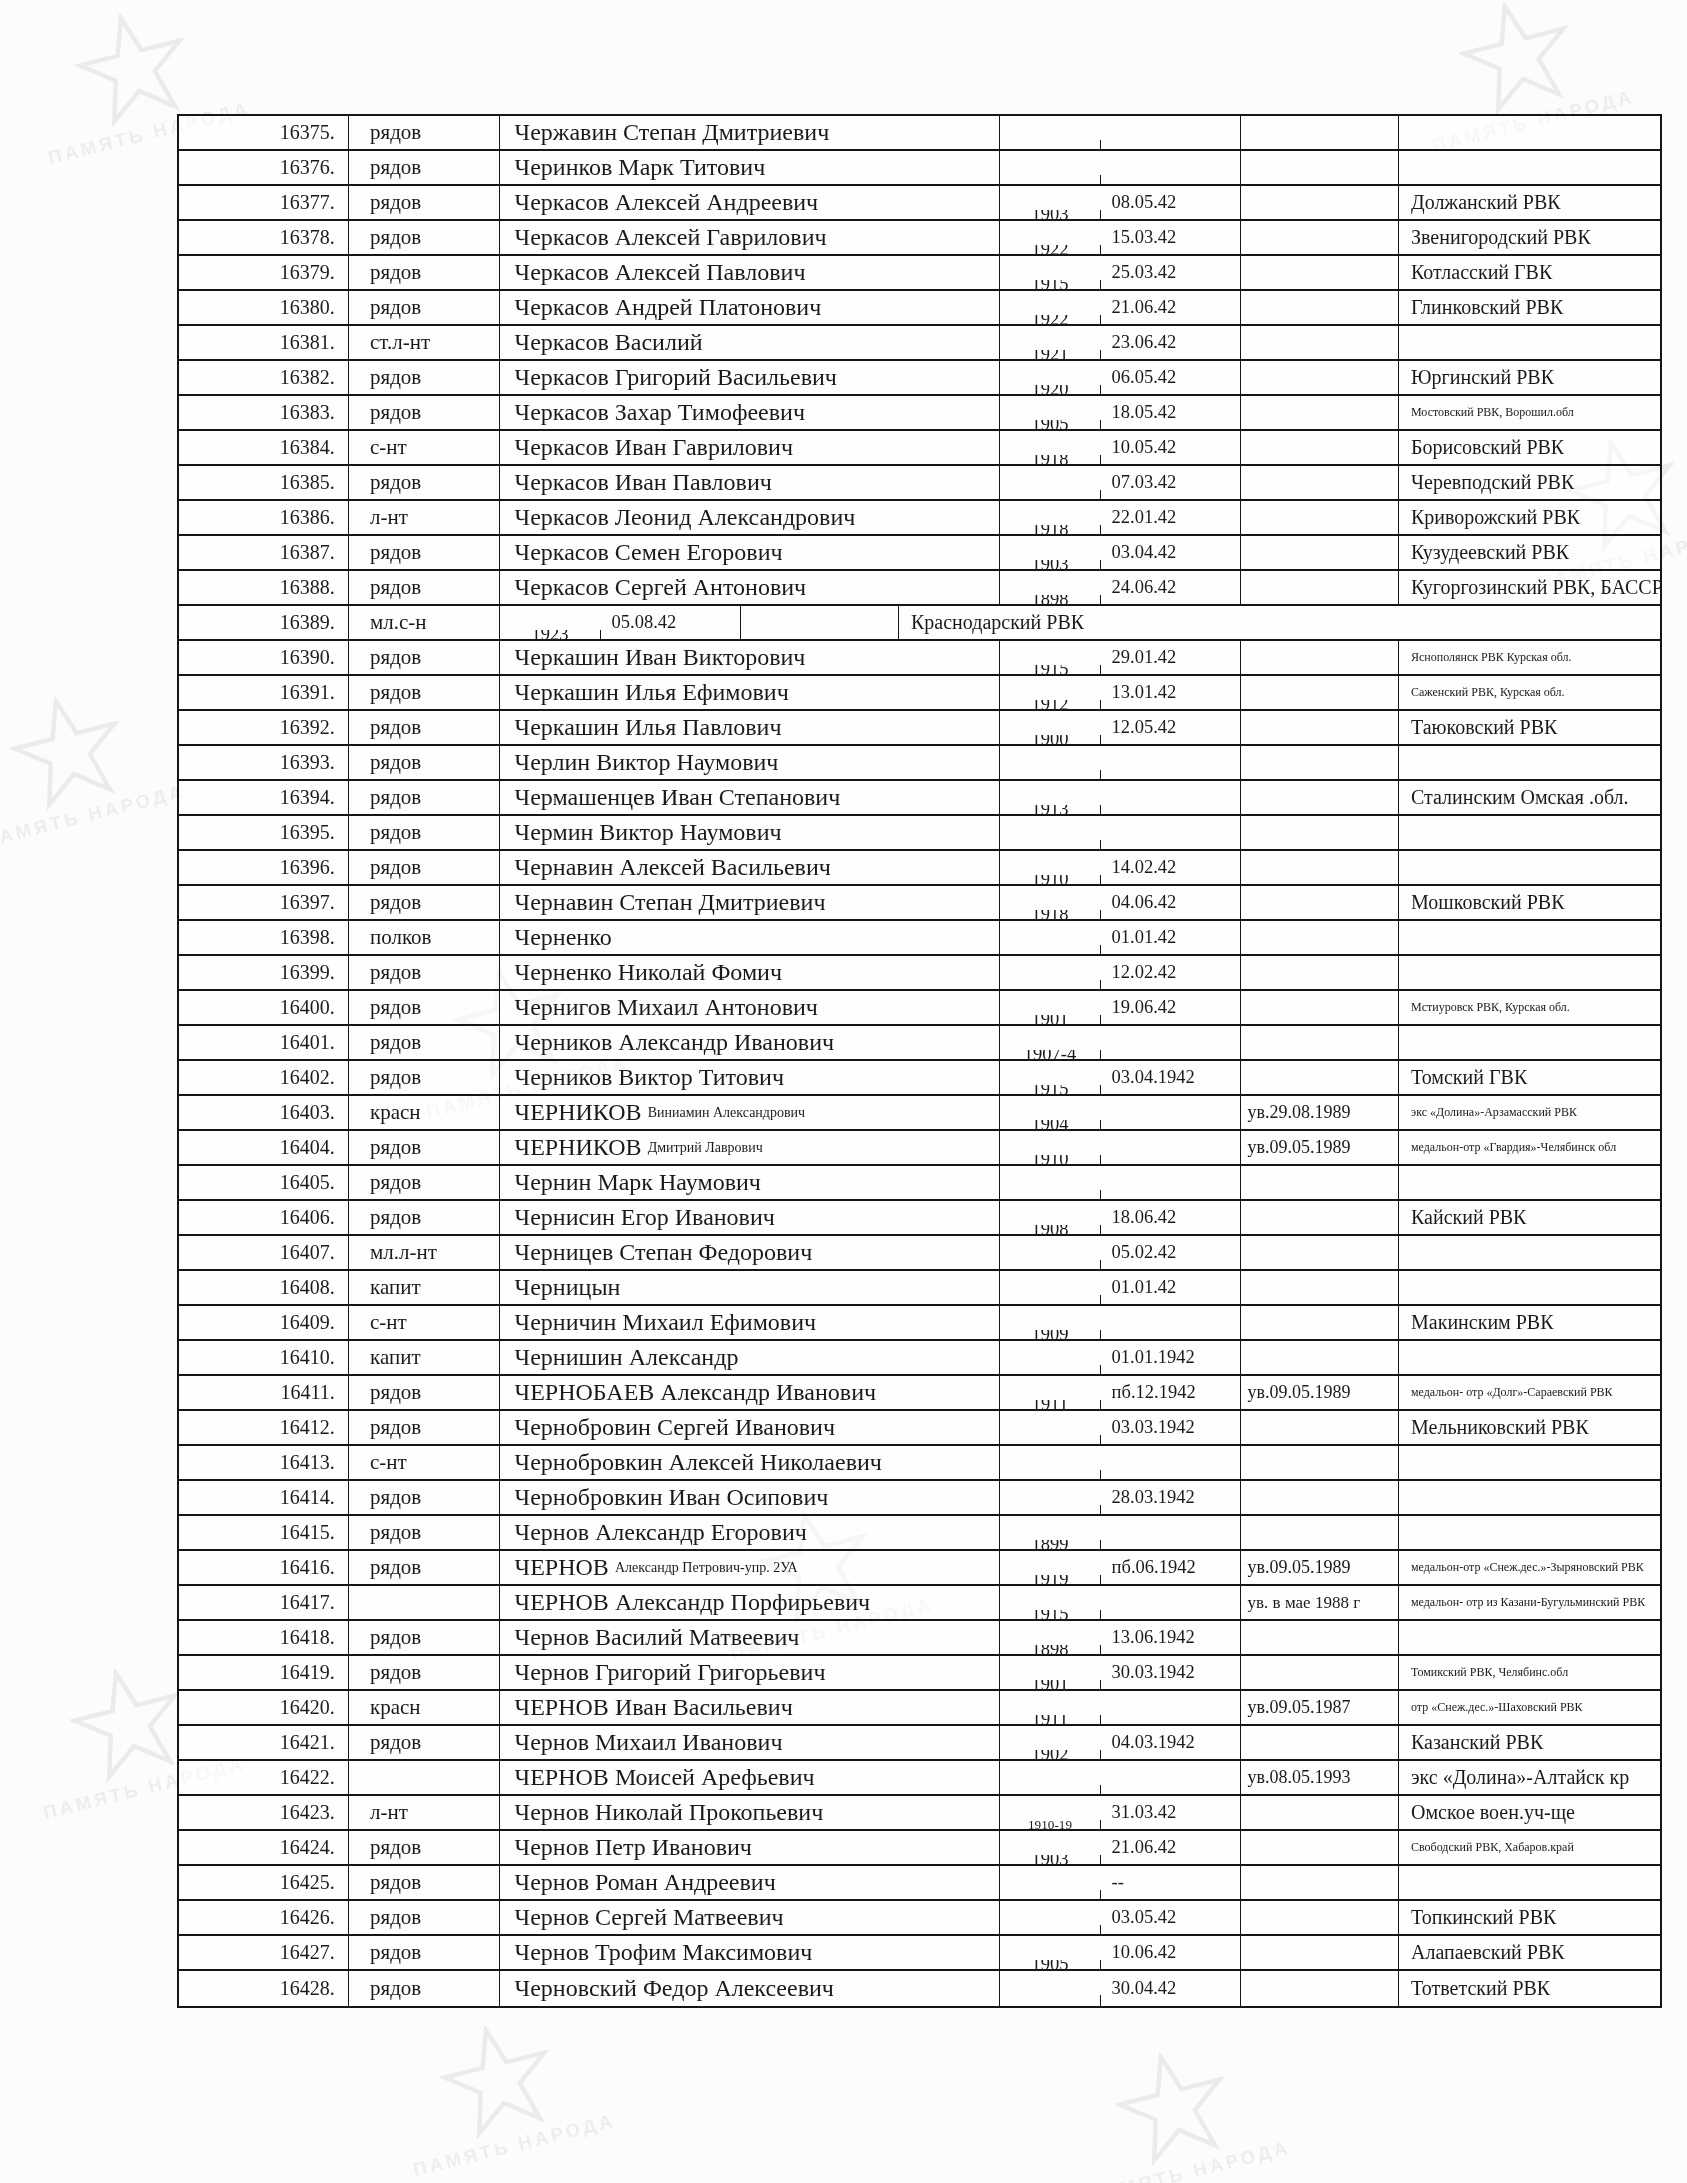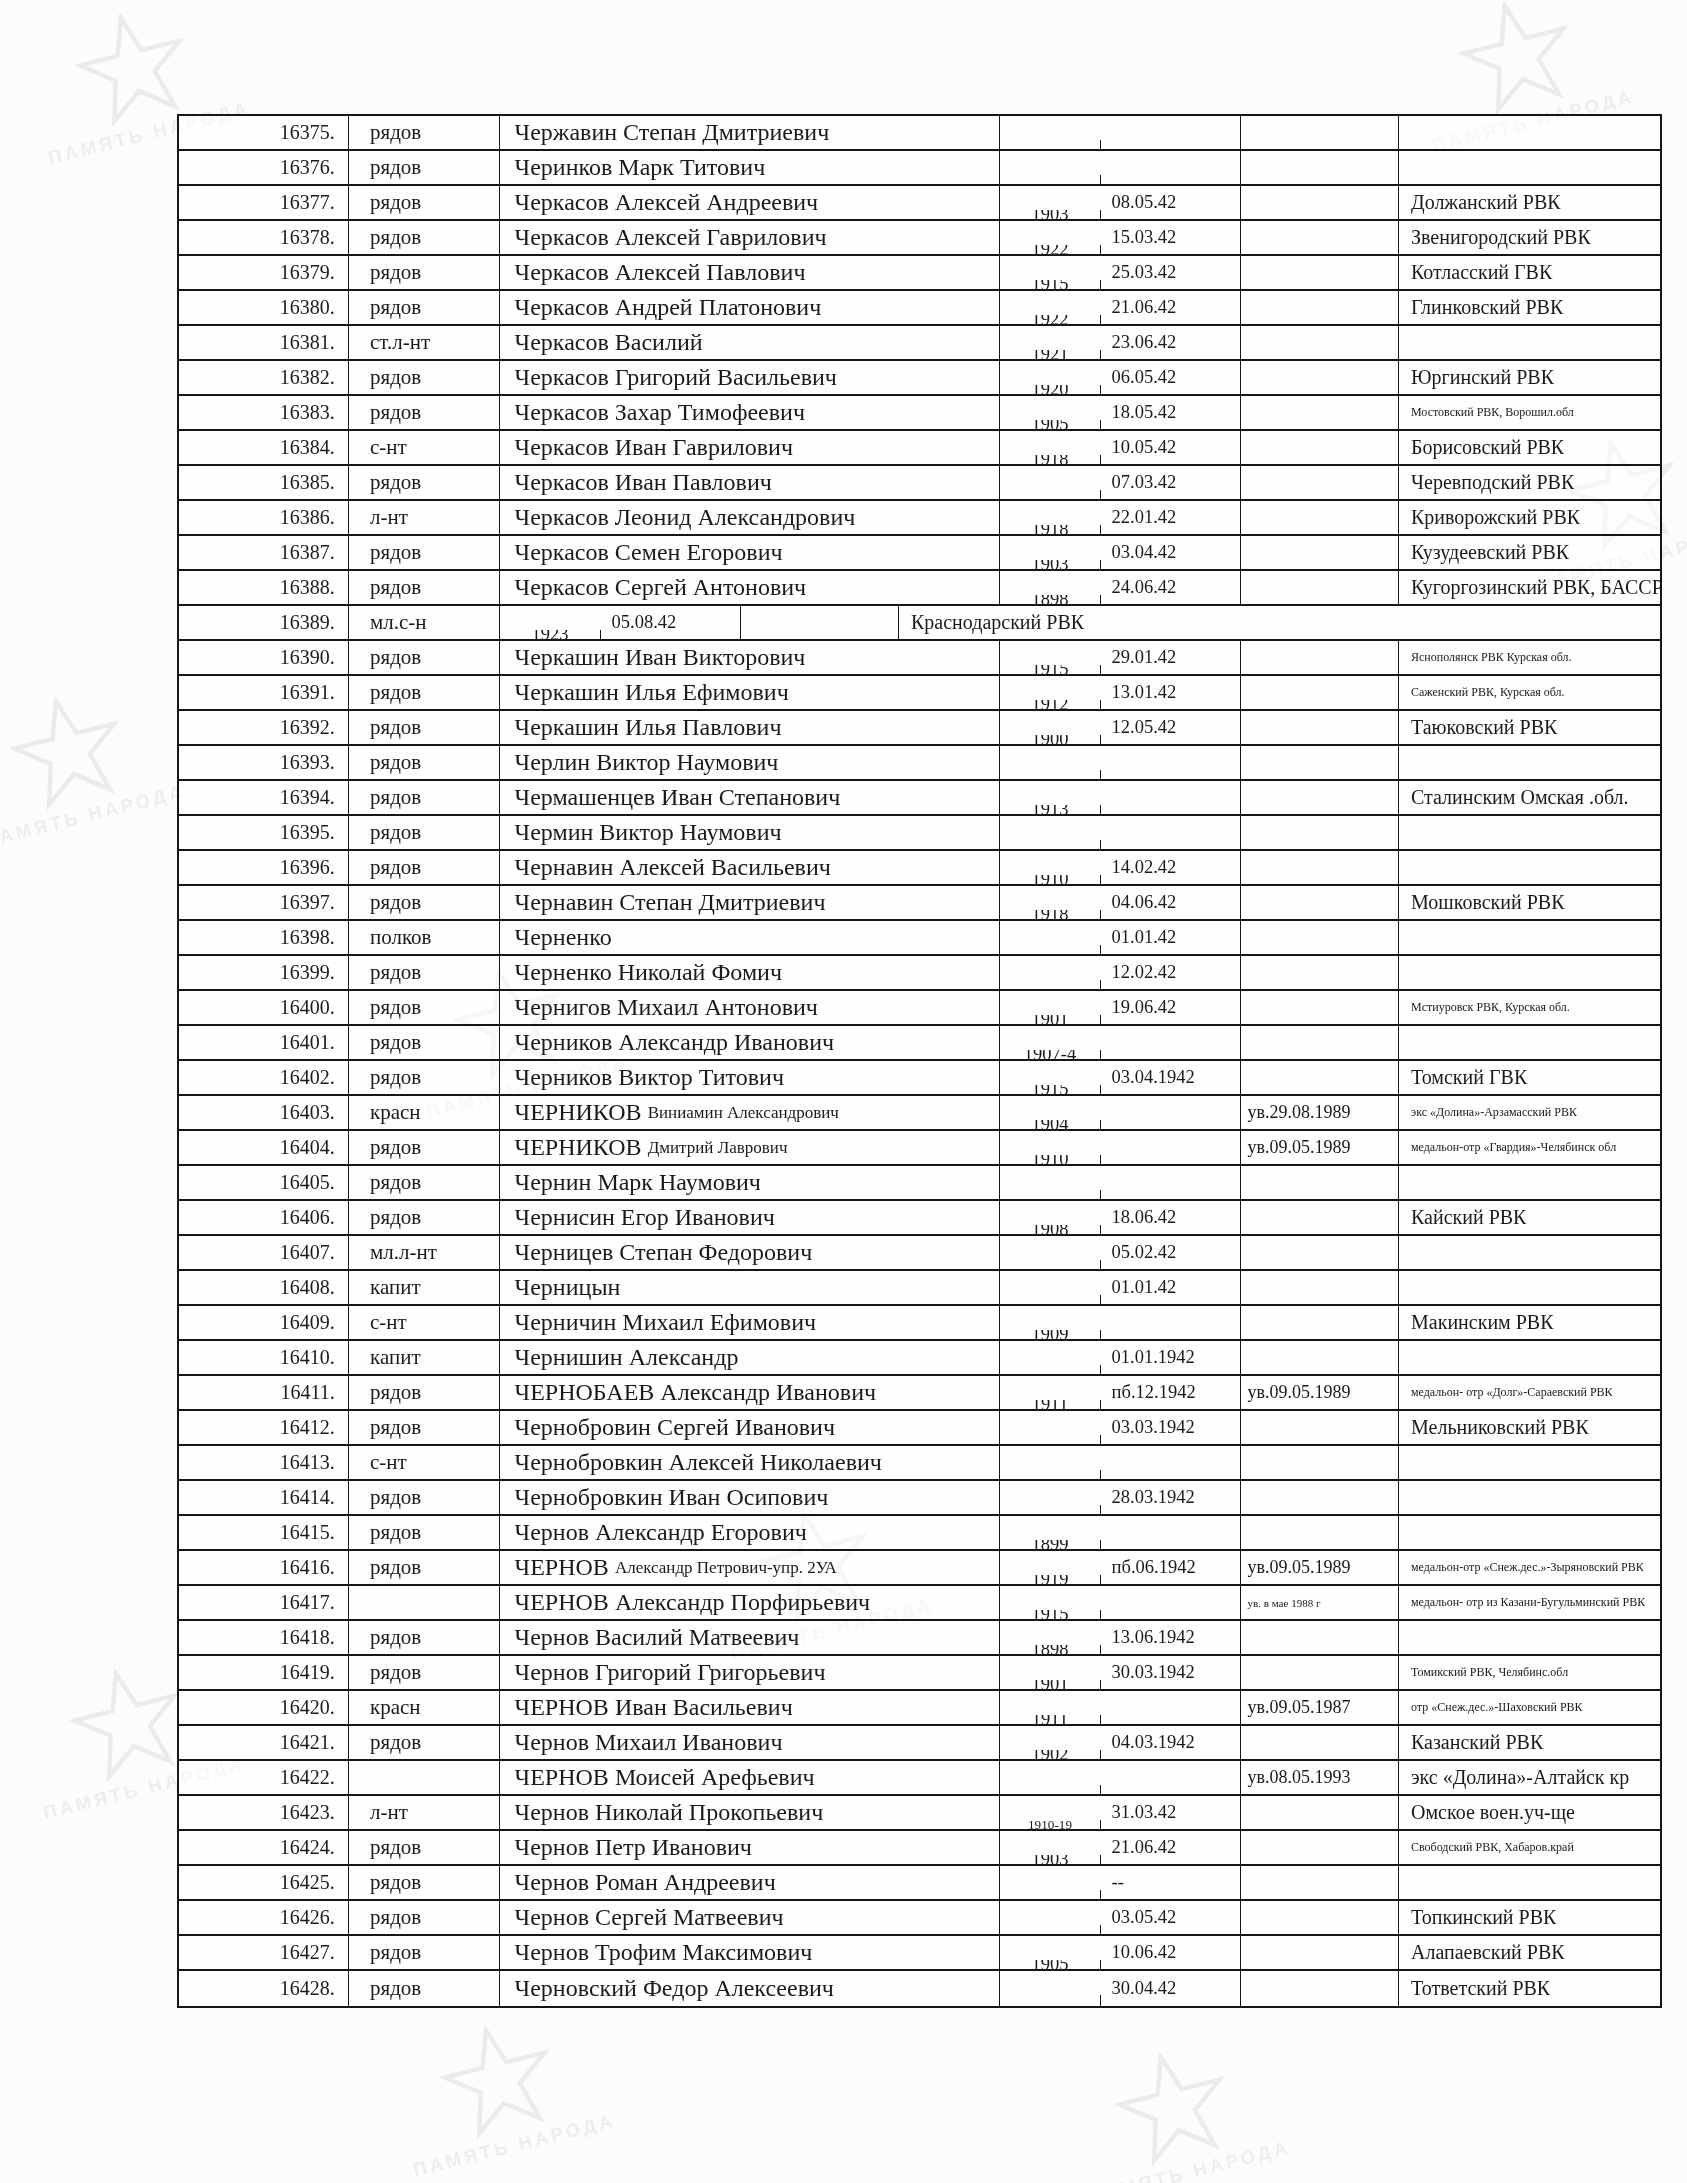--- a/index.html
+++ b/index.html
@@ -34,24 +34,24 @@
   }
   .cell:last-child{border-right:none;}
   .c-num {width:142px;justify-content:flex-end;padding-right:13.2px;font-size:20px;margin-left:28px;}
   .c-rank{width:138px;padding-left:8px;font-size:21px;margin-left:13px;}
   .c-name{width:500px;padding-left:14.6px;font-size:24px;}
   .c-year{width:101px;justify-content:center;font-size:18.5px;margin-top:24px;}
   .c-date{width:140px;padding-left:10.6px;font-size:18.5px;}
   .c-uv  {width:158px;padding-left:6.6px;font-size:18px;}
   .c-rvk {flex:1;padding-left:12px;font-size:20px;}
   .c-year.small{font-size:13.2px;}
-  .c-uv.small{font-size:11px;text-align:center;}
+  .c-uv.small{font-size:17px;text-align:center;}
   .c-rvk.small{font-size:12px;font-family:Liberation Serif, serif;}
   .surname-caps{font-size:24px;}
-  .given-small{font-size:17px;}
+  .given-small{font-size:14px;}
 </style>
 </head>
 <body>
 
 <div class="wm" style="left:32px;top:12px;">
   <svg viewBox="0 0 100 100">
       <polygon points="50,4 61,36 96,36 68,57 78,92 50,71 22,92 32,57 4,36 39,36" fill="none" stroke="#dedede" stroke-width="4"></polygon>
     </svg>
   <span class="wm-text">ПАМЯТЬ НАРОДА</span>
 </div>

